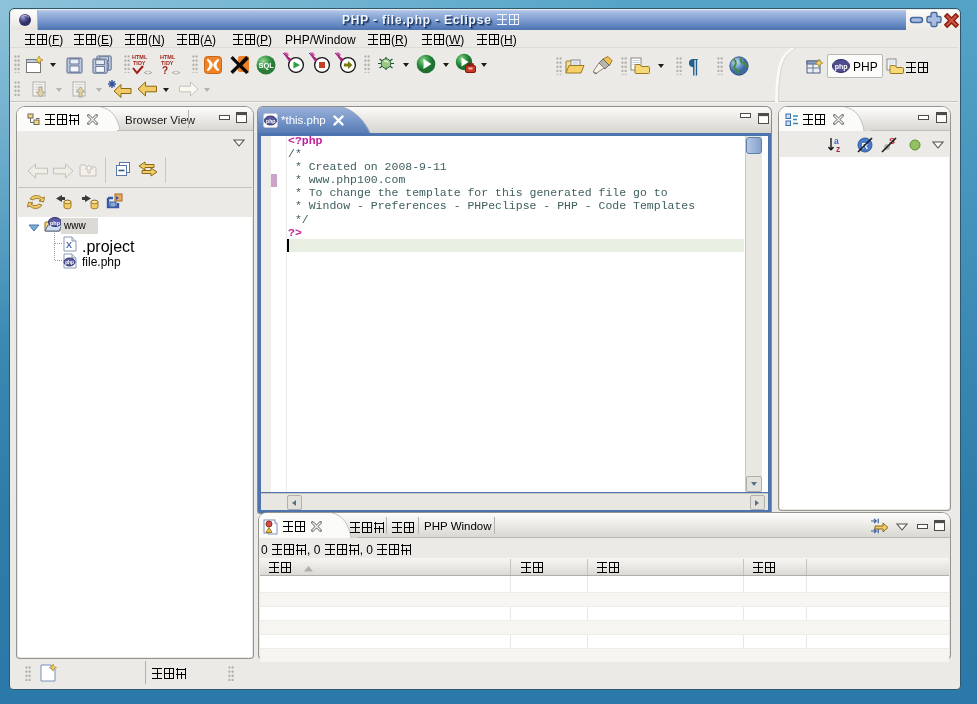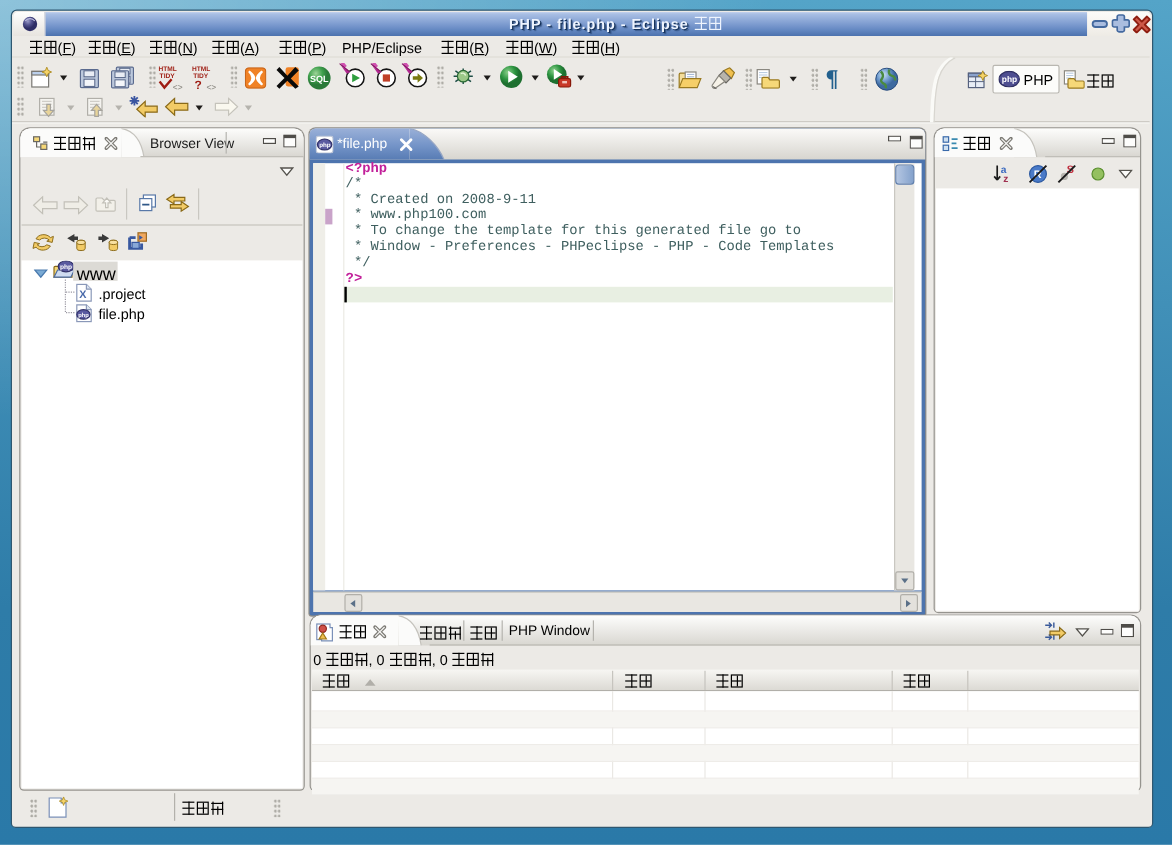--- a/index.html
+++ b/index.html
@@ -24,36 +24,36 @@
         <stop offset="0%" stop-color="#9a9ac8"></stop>
         <stop offset="55%" stop-color="#52528e"></stop>
         <stop offset="100%" stop-color="#2e2e66"></stop>
       </radialGradient>
     </defs>
     <circle cx="7" cy="7" r="6" fill="url(#ec)"></circle>
     <path d="M3,4.5 A5 5 0 0 1 11,4.5" stroke="#c0c0e0" stroke-width="1" fill="none"></path>
   </svg>
 <div class="ab" style="left:38px;top:10px;width:868px;height:20px;background:linear-gradient(#c4d2ee 0%,#a9bfe4 8%,#7e9cd0 50%,#6488c2 75%,#4c72ae 100%)"></div>
 <div class="ab" style="left:906px;top:10px;width:53px;height:20px;background:linear-gradient(#fcfbf9,#eeebe5);border-radius:0 4px 0 0"></div>
-<div class="ab" style="left:342px;top:13px;width:260px;text-align:right;font-weight:bold;font-size:12px;color:#eef4fe;text-shadow:1px 1px 0 #16335c,2px 2px 1px rgba(22,51,92,.55);letter-spacing:.8px;white-space:nowrap">PHP - file.php - Eclipse <i class="z a"></i><i class="z b"></i></div>
+<div class="ab" style="left:342px;top:13px;width:260px;text-align:left;font-weight:bold;font-size:12px;color:#eef4fe;text-shadow:1px 1px 0 #16335c,2px 2px 1px rgba(22,51,92,.55);letter-spacing:.8px;white-space:nowrap">PHP - file.php - Eclipse <i class="z a"></i><i class="z b"></i></div>
 <svg class="ab" style="left:909px;top:13px" width="15" height="14" viewBox="0 0 15 14">
     <rect x="1.5" y="4.5" width="12" height="5" rx="2.5" fill="#a9bcdf" stroke="#44699f" stroke-width="1.5"></rect>
   </svg>
 <svg class="ab" style="left:926px;top:11px" width="16" height="17" viewBox="0 0 16 17">
     <path d="M6.5,1.5 h3 a1.5 1.5 0 0 1 1.5,1.5 v2.5 h2.5 a1.5 1.5 0 0 1 1.5,1.5 v3 a1.5 1.5 0 0 1 -1.5,1.5 h-2.5 v2.5 a1.5 1.5 0 0 1 -1.5,1.5 h-3 a1.5 1.5 0 0 1 -1.5,-1.5 v-2.5 h-2.5 a1.5 1.5 0 0 1 -1.5,-1.5 v-3 a1.5 1.5 0 0 1 1.5,-1.5 h2.5 v-2.5 a1.5 1.5 0 0 1 1.5,-1.5 z" fill="#aabddf" stroke="#44699f" stroke-width="1.4"></path>
   </svg>
 <svg class="ab" style="left:943px;top:12px" width="16" height="16" viewBox="0 0 16 16">
     <path d="M4.2,1.8 L8.5,6 L12.8,1.8 L15.2,4.2 L11,8.5 L15.2,12.8 L12.8,15.2 L8.5,11 L4.2,15.2 L1.8,12.8 L6,8.5 L1.8,4.2 z" fill="#cd5848" stroke="#8e1d10" stroke-width="1.6" stroke-linejoin="round"></path>
   </svg>
 <div class="ab t" style="left:24px;top:33px"><i class="z a"></i><i class="z b"></i>(<u>F</u>)</div>
 <div class="ab t" style="left:73px;top:33px"><i class="z a"></i><i class="z b"></i>(<u>E</u>)</div>
 <div class="ab t" style="left:124px;top:33px"><i class="z a"></i><i class="z b"></i>(<u>N</u>)</div>
 <div class="ab t" style="left:176px;top:33px"><i class="z a"></i><i class="z b"></i>(<u>A</u>)</div>
 <div class="ab t" style="left:232px;top:33px"><i class="z a"></i><i class="z b"></i>(<u>P</u>)</div>
-<div class="ab t" style="left:285px;top:33px">PHP/Eclipse</div>
+<div class="ab t" style="left:285px;top:33px">PHP/Window</div>
 <div class="ab t" style="left:367px;top:33px"><i class="z a"></i><i class="z b"></i>(<u>R</u>)</div>
 <div class="ab t" style="left:421px;top:33px"><i class="z a"></i><i class="z b"></i>(<u>W</u>)</div>
 <div class="ab t" style="left:476px;top:33px"><i class="z a"></i><i class="z b"></i>(<u>H</u>)</div>
 <div class="ab" style="left:10px;top:47px;width:948px;height:1px;background:#dedcd6"></div>
 <div class="ab h" style="left:14px;top:55px;height:18px"></div>
 <div class="ab h" style="left:124px;top:55px;height:18px"></div>
 <div class="ab h" style="left:192px;top:55px;height:18px"></div>
 <div class="ab h" style="left:364px;top:55px;height:18px"></div>
 <div class="ab h" style="left:556px;top:57px;height:18px"></div>
 <div class="ab h" style="left:621px;top:57px;height:18px"></div>
@@ -325,30 +325,30 @@
 <svg class="ab" style="left:28px;top:224px" width="12" height="8" viewBox="0 0 12 8">
     <path d="M1,1 h10 l-5,6 z" fill="#7aaad4" stroke="#4a7aae"></path>
   </svg>
 <svg class="ab" style="left:44px;top:217px" width="18" height="16" viewBox="0 0 18 16">
     <path d="M1,14 v-8 a1,1 0 0 1 1,-1 h4 l2,2 h8 v7 z" fill="#f6d878" stroke="#8a6a18"></path>
     <path d="M1,14 l3,-6 h14 l-3,6 z" fill="#cfdcf0" stroke="#4a6aa0"></path>
     <ellipse cx="11" cy="5" rx="6.5" ry="4.5" fill="#5a5aa0" stroke="#32326a"></ellipse>
     <text x="6" y="7.5" font-family="Liberation Sans" font-size="5.5" font-weight="bold" fill="#fff">php</text>
   </svg>
 <div class="ab" style="left:61px;top:218px;width:37px;height:16px;background:#dcdad5"></div>
-<div class="ab t" style="left:64px;top:220px;font-size:15px">www</div>
+<div class="ab t" style="left:64px;top:220px;font-size:10px">www</div>
 <div class="ab" style="left:54px;top:233px;width:1px;height:27px;border-left:1px dotted #9a98a2"></div>
 <div class="ab" style="left:55px;top:243px;width:7px;height:1px;border-top:1px dotted #9a98a2"></div>
 <div class="ab" style="left:55px;top:260px;width:7px;height:1px;border-top:1px dotted #9a98a2"></div>
 <svg class="ab" style="left:63px;top:236px" width="14" height="16" viewBox="0 0 14 16">
     <path d="M1,1 h8 l4,4 v10 h-12 z" fill="#fff" stroke="#8a98b8"></path>
     <path d="M9,1 v4 h4" fill="#dce4f0" stroke="#8a98b8"></path>
     <text x="3" y="12" font-family="Liberation Sans" font-size="9" font-weight="bold" fill="#4a6aaa">X</text>
   </svg>
-<div class="ab t" style="left:82px;top:238px;font-size:12px">.project</div>
+<div class="ab t" style="left:82px;top:238px;font-size:16px">.project</div>
 <svg class="ab" style="left:63px;top:253px" width="14" height="16" viewBox="0 0 14 16">
     <path d="M1,1 h8 l4,4 v10 h-12 z" fill="#fff" stroke="#8a98b8"></path>
     <path d="M9,1 v4 h4" fill="#dce4f0" stroke="#8a98b8"></path>
     <ellipse cx="6.5" cy="9" rx="5.5" ry="4" fill="#5a5aa0" stroke="#32326a"></ellipse>
     <text x="2.2" y="11" font-family="Liberation Sans" font-size="4.8" font-weight="bold" fill="#fff">php</text>
   </svg>
 <div class="ab t" style="left:82px;top:255px;font-size:12px">file.php</div>
 <div class="ab" style="left:258px;top:107px;width:513px;height:406px;border-radius:5px 5px 2px 2px;box-shadow:0 0 0 1px #8f8d88;background:#4d74ae;overflow:hidden"></div>
 <div class="ab" style="left:258px;top:107px;width:513px;height:26px;background:linear-gradient(#fbfaf8,#d7d5cf);border-radius:5px 5px 0 0"></div>
 <div class="ab" style="left:258px;top:107px;width:83px;height:26px;background:linear-gradient(#9ab0d8,#7494c8 55%,#587cb4);border-radius:5px 0 0 0"></div>
@@ -361,21 +361,21 @@
       </linearGradient>
     </defs>
     <path d="M0,0 C12,2 24,14 29,26 L0,26 z" fill="url(#tg)"></path>
     <path d="M0,0 C12,2 24,14 29,26" stroke="#96a6c4" stroke-width="1" fill="none"></path>
   </svg>
 <svg class="ab" style="left:263px;top:113px" width="15" height="15" viewBox="0 0 15 15">
     <rect x=".5" y=".5" width="14" height="14" rx="2" fill="#fff" stroke="#c0c8d8"></rect>
     <ellipse cx="7.5" cy="7.5" rx="6" ry="4.5" fill="#5a5aa0" stroke="#32326a"></ellipse>
     <text x="3" y="9.6" font-family="Liberation Sans" font-size="5.2" font-weight="bold" fill="#fff">php</text>
   </svg>
-<div class="ab" style="left:281px;top:114px;font-size:11.5px;color:#fff;white-space:nowrap">*file.php</div>
+<div class="ab" style="left:281px;top:114px;font-size:11.5px;color:#fff;white-space:nowrap">*this.php</div>
 <svg class="ab" style="left:333px;top:115px" width="11" height="11" viewBox="0 0 11 11">
     <path d="M1.5,1.5 L9.5,9.5 M9.5,1.5 L1.5,9.5" stroke="#fff" stroke-width="2.4" stroke-linecap="round"></path>
   </svg>
 <svg class="ab" style="left:740px;top:113px" width="11" height="5" viewBox="0 0 11 5">
     <rect x=".5" y=".5" width="10" height="4" fill="#fdfdfc" stroke="#4e4c48"></rect>
   </svg>
 <svg class="ab" style="left:758px;top:113px" width="11" height="11" viewBox="0 0 11 11">
     <rect x=".5" y=".5" width="10" height="10" fill="#fdfdfc" stroke="#4e4c48"></rect>
     <rect x=".5" y=".5" width="10" height="2.6" fill="#4e4c48"></rect>
   </svg>

